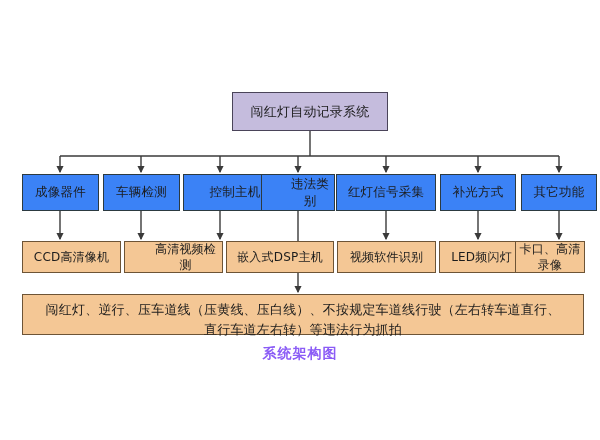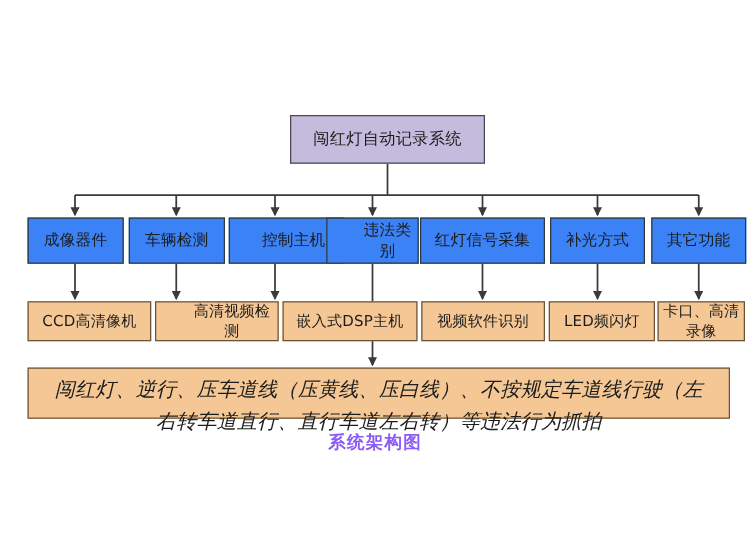--- a/index.html
+++ b/index.html
@@ -51,25 +51,24 @@
     font-size: 12.5px;
   }
   .node-l3 {
     background: #f4c795;
     border-color: #6d5436;
     font-size: 12px;
   }
   .node-detail {
     background: #f4c795;
     border-color: #6d5436;
-    font-size: 16px;
+    font-size: 13px;
     padding: 5px 20px;
     line-height: 1.55;
     display: block;
-    font-style: italic;
   }
   .caption {
     position: absolute;
     left: 0;
     top: 345px;
     width: 600px;
     text-align: center;
     font-size: 14px;
     font-weight: bold;
     color: #8b5cf6;
@@ -144,21 +143,21 @@
   </div>
   <div class="node node-l3" style="left:226px; top:241px; width:108px; height:32px;">
     <span>嵌入式DSP主机</span>
   </div>
   <div class="node node-l3" style="left:337px; top:241px; width:99px; height:32px;">
     <span>视频软件识别</span>
   </div>
   <div class="node node-l3" style="left:439px; top:241px; width:85px; height:32px;">
     <span>LED频闪灯</span>
   </div>
-  <div class="node node-l3" style="left:526px; top:241px; width:70px; height:32px;">
+  <div class="node node-l3" style="left:515px; top:241px; width:70px; height:32px;">
     <span>卡口、高清录像</span>
   </div>
 
   <div class="node node-detail" style="left:22px; top:294px; width:562px; height:41px;">
     <span>闯红灯、逆行、压车道线（压黄线、压白线）、不按规定车道线行驶（左右转车道直行、直行车道左右转）等违法行为抓拍</span>
   </div>
 
   <div class="caption">系统架构图</div>
 
 </div>

